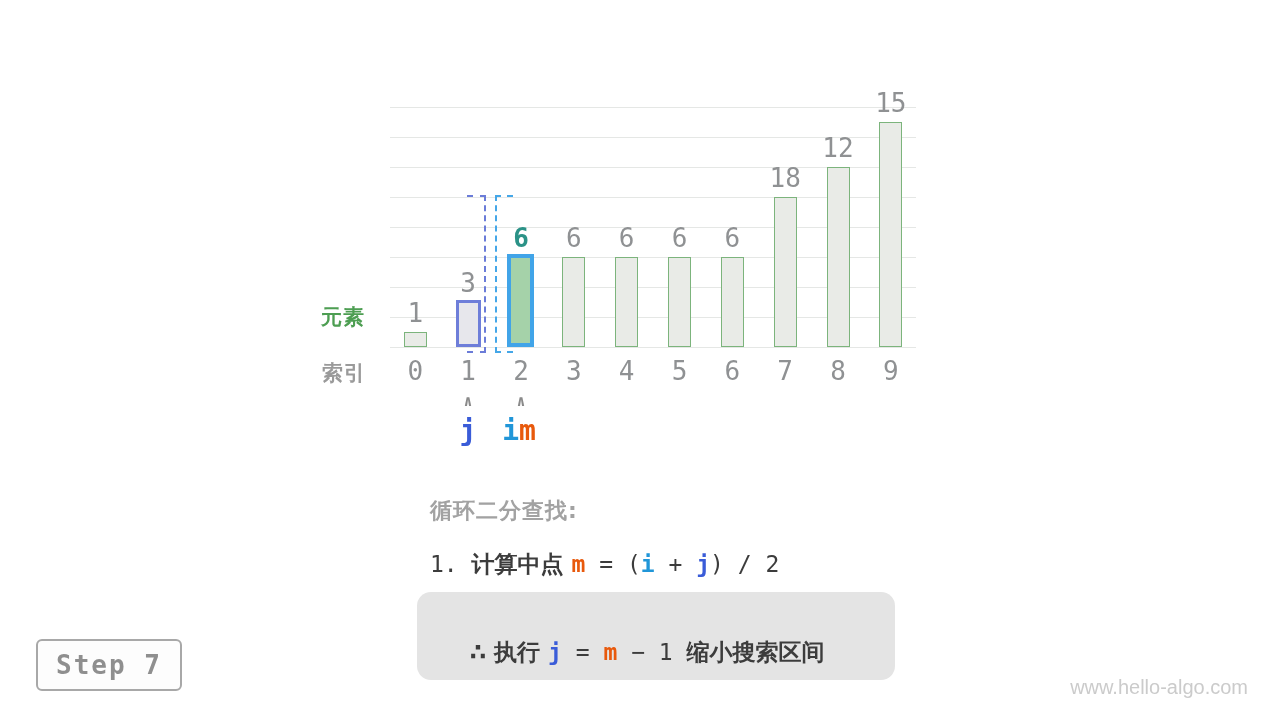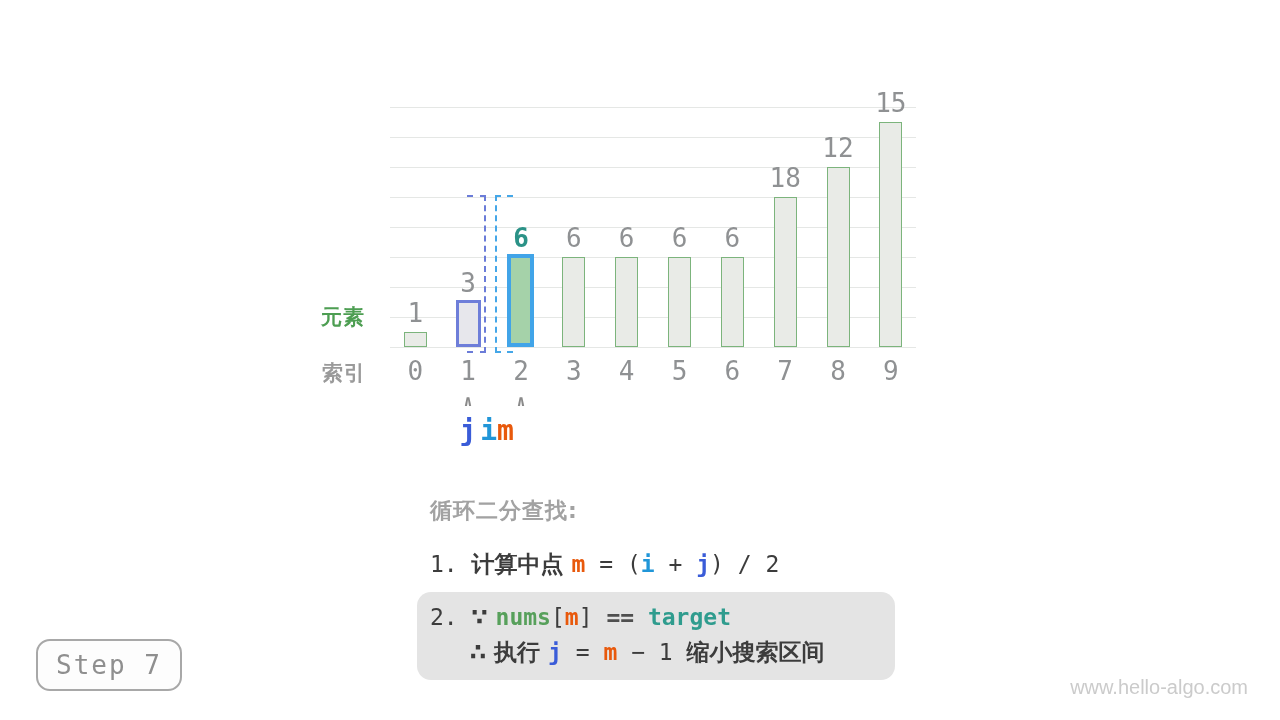--- a/index.html
+++ b/index.html
@@ -42,23 +42,23 @@
   .seg-op2{font-family:"DejaVu Sans Mono",monospace;color:#4f4f4f;font-weight:bold;}
   .seg-m{font-family:"DejaVu Sans Mono",monospace;color:#e8590c;font-weight:bold;}
   .seg-i{font-family:"DejaVu Sans Mono",monospace;color:#2196d8;font-weight:bold;}
   .seg-j{font-family:"DejaVu Sans Mono",monospace;color:#3a5cd8;font-weight:bold;}
   .seg-nums{font-family:"DejaVu Sans Mono",monospace;color:#57a05b;font-weight:bold;}
   .seg-target{font-family:"DejaVu Sans Mono",monospace;color:#2f9c8e;font-weight:bold;}
 
   .note-box{position:absolute;left:417px;top:592px;width:478px;height:88px;background:#e4e4e4;border-radius:14px;}
 
   .step-badge{position:absolute;left:36px;top:639px;width:146px;height:52px;box-sizing:border-box;
-              border:2px solid #a8a8a8;border-radius:14px;background:#fdfdfd;
+              border:2px solid #a8a8a8;border-radius:6px;background:#fdfdfd;
               display:flex;align-items:center;justify-content:center;
-              font-family:"DejaVu Sans Mono",monospace;font-size:26px;font-weight:normal;color:#8f8f8f;letter-spacing:2px;}
+              font-family:"DejaVu Sans Mono",monospace;font-size:26px;font-weight:bold;color:#8f8f8f;letter-spacing:2px;}
   .watermark{position:absolute;right:32px;top:676px;font-family:Liberation Sans, sans-serif;
              font-size:20px;color:#cbcbcb;}
 </style>
 </head>
 <body>
 
 <div id="canvas">
 
   <div id="chart">
       <div class="gridline" style="left: 390px; width: 526px; top: 107px;"></div>
@@ -104,26 +104,25 @@
 
   <div class="axis-cjk y abs" style="left:321px;top:303px;">元素</div>
   <div class="axis-cjk x abs" style="left:322px;top:359px;">索引</div>
 
   <div class="bracket bracket-left abs" style="left:467px;top:195px;width:19px;height:158px;"></div>
   <div class="bracket bracket-right abs" style="left:495px;top:195px;width:18px;height:158px;"></div>
 
   <div class="ptr-arrow" style="left:433px;top:392px;">∧</div>
   <div class="ptr-arrow" style="left:486px;top:392px;">∧</div>
   <div class="ptr-label c-j" style="left:433px;top:416px;">j</div>
-  <div class="ptr-label" style="left:462px;top:416px;">
+  <div class="ptr-label" style="left:484px;top:416px;">
     <span class="c-i">i</span><span class="c-m">m</span>
   </div>
 
   <div class="heading" style="left:430px;top:496px;">循环二分查找:</div>
   <div class="textline" id="line1" style="left:430px;top:549px;"><span class="seg-op">1. </span><span class="seg-plain">计算中点 </span><span class="seg-m">m</span><span class="seg-op"> = (</span><span class="seg-i">i</span><span class="seg-op"> + </span><span class="seg-j">j</span><span class="seg-op">) / 2</span></div>
 
   <div class="note-box"></div>
-  <div class="textline" id="boxline1" style="left:430px;top:602px;"><span class="seg-op">2. </span><span class="seg-plain">∵ </span><span class="seg-nums">nums</span><span class="seg-op">[</span><span class="seg-m">m</span><span class="seg-op">] </span><span class="seg-op2">== </span><span class="seg-target">target</span></div>
   <div class="textline" id="boxline2" style="left:470px;top:637px;"><span class="seg-plain">∴ </span><span class="seg-plain">执行 </span><span class="seg-j">j</span><span class="seg-op"> = </span><span class="seg-m">m</span><span class="seg-op"> − 1 </span><span class="seg-plain">缩小搜索区间</span></div>
 
   <div class="step-badge">Step 7</div>
   <div class="watermark">www.hello-algo.com</div>
 </div>
 
 </body></html>

